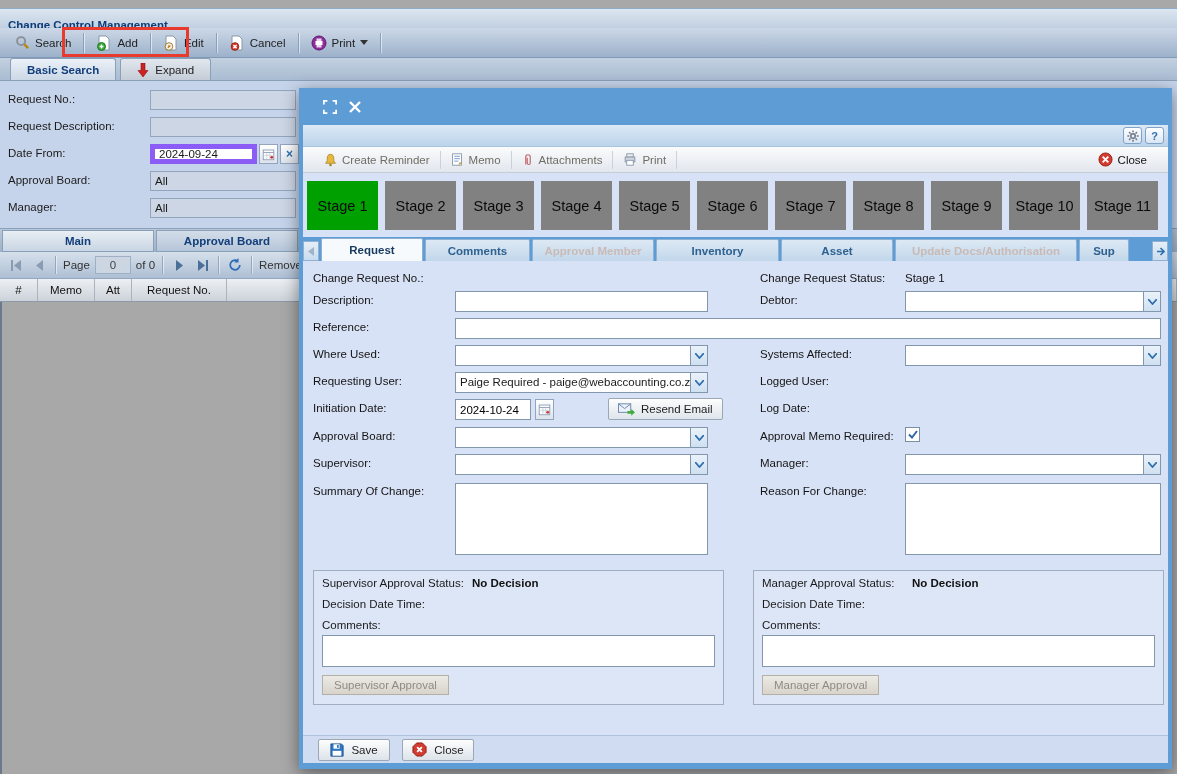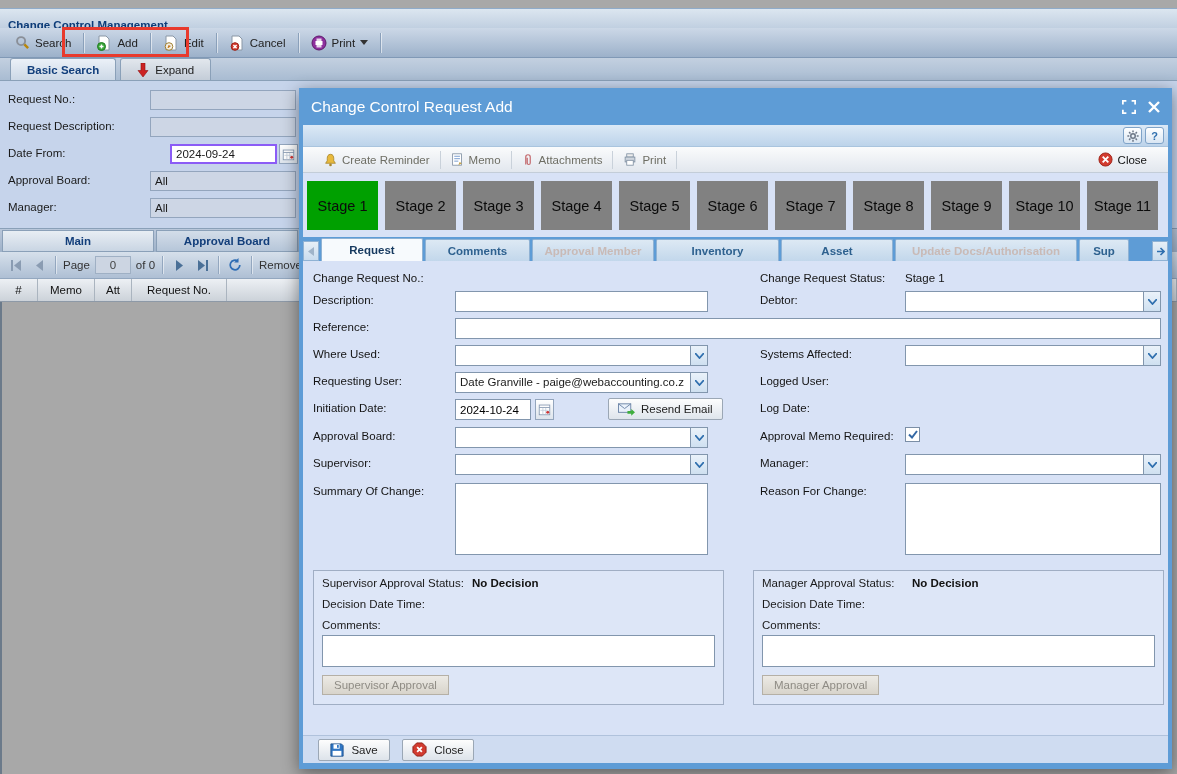--- a/index.html
+++ b/index.html
@@ -44,21 +44,21 @@
   .stab { height:22px; display:flex; align-items:center; gap:6px; padding:0 16px;
     border:1px solid #8aa0b8; border-bottom:none; border-radius:3px 3px 0 0; }
   .stab.active { background:linear-gradient(#ebf1f8,#ccd8e6); color:#123f7c; font-weight:bold; }
   .stab.expand { background:linear-gradient(#e2e7ed,#c4cdd8); color:#222; }
 
   
   .search-panel { position:absolute; top:81px; left:0; width:100%; height:147px; background:#c6d4eb; }
   .slbl { position:absolute; left:8px; }
   .sctl { position:absolute; left:150px; width:146px; height:20px; display:flex; }
   input.gray { width:100%; height:100%; background:#cdd6e5; border:1px solid #93a5bd; font:inherit; color:#1a1a1a; padding:0 4px; }
-  input.white { background:#fff; border:2px solid #8b5cf6; font:inherit; color:#1a1a1a; padding:0 4px; height:100%;margin-left:20px; }
+  input.white { background:#fff; border:5px solid #8b5cf6; font:inherit; color:#1a1a1a; padding:0 4px; height:100%; }
   .mini-btn { width:19px; height:20px; flex:none; background:linear-gradient(#ffffff,#dde4ec);
     border:1px solid #93a5bd; display:flex; align-items:center; justify-content:center; margin-left:2px; }
   .clear-x { color:#2f6fae; font-weight:bold; font-size:12px; }
 
   
   .grid-tabs { position:absolute; top:228px; left:0; width:100%; height:24px;
     background:linear-gradient(#b9c7da,#9fb2c9); border-top:1px solid #8aa0b8;
     display:flex; gap:2px; padding:1px 0 0 2px; }
   .gtab { height:22px; display:flex; align-items:center; justify-content:center;
     font-weight:bold; color:#123e7a; border:1px solid #8aa0b8; }
@@ -319,21 +319,20 @@
     <div class="gh" style="width:57px">Memo</div>
     <div class="gh" style="width:37px">Att</div>
     <div class="gh" style="width:95px">Request No.</div>
     <div class="gh" style="flex:1">Description</div>
   </div>
   <div class="grid-body"></div>
 
   <div class="modal">
 
     <div class="m-title">
-      <span class="t">Change Control Request Add</span>
       <span class="ticon">
           <svg width="14" height="14" viewBox="0 0 16 16" fill="none" stroke="#fff" stroke-width="2">
             <path d="M1 5V1h4M11 1h4v4M15 11v4h-4M5 15H1v-4"></path>
           </svg>
         </span>
       <span class="ticon">
           <svg width="12" height="12" viewBox="0 0 12 12">
             <path d="M1 1l10 10M11 1L1 11" stroke="#fff" stroke-width="2.4"></path>
           </svg>
         </span>
@@ -482,21 +481,21 @@
         <span class="val"></span>
         <span class="cbtn">
             <svg width="9" height="6" viewBox="0 0 9 6">
               <path d="M0 0l4.5 5L9 0" fill="none" stroke="#2f6fae" stroke-width="1.8"></path>
             </svg>
           </span>
       </div>
 
       <span class="f-lbl" style="left:10px;top:114px">Requesting User:</span>
       <div class="combo" style="left:152px;top:111px;width:253px">
-        <span class="val">Date Granville - paige@webaccounting.co.z</span>
+        <span class="val">Paige Required - paige@webaccounting.co.z</span>
         <span class="cbtn">
             <svg width="9" height="6" viewBox="0 0 9 6">
               <path d="M0 0l4.5 5L9 0" fill="none" stroke="#2f6fae" stroke-width="1.8"></path>
             </svg>
           </span>
       </div>
       <span class="f-lbl" style="left:457px;top:114px">Logged User:</span>
 
       <span class="f-lbl" style="left:10px;top:141px">Initiation Date:</span>
       <input class="f-txt" style="left: 152px; top: 138px; width: 76px;" value="2024-10-24">

